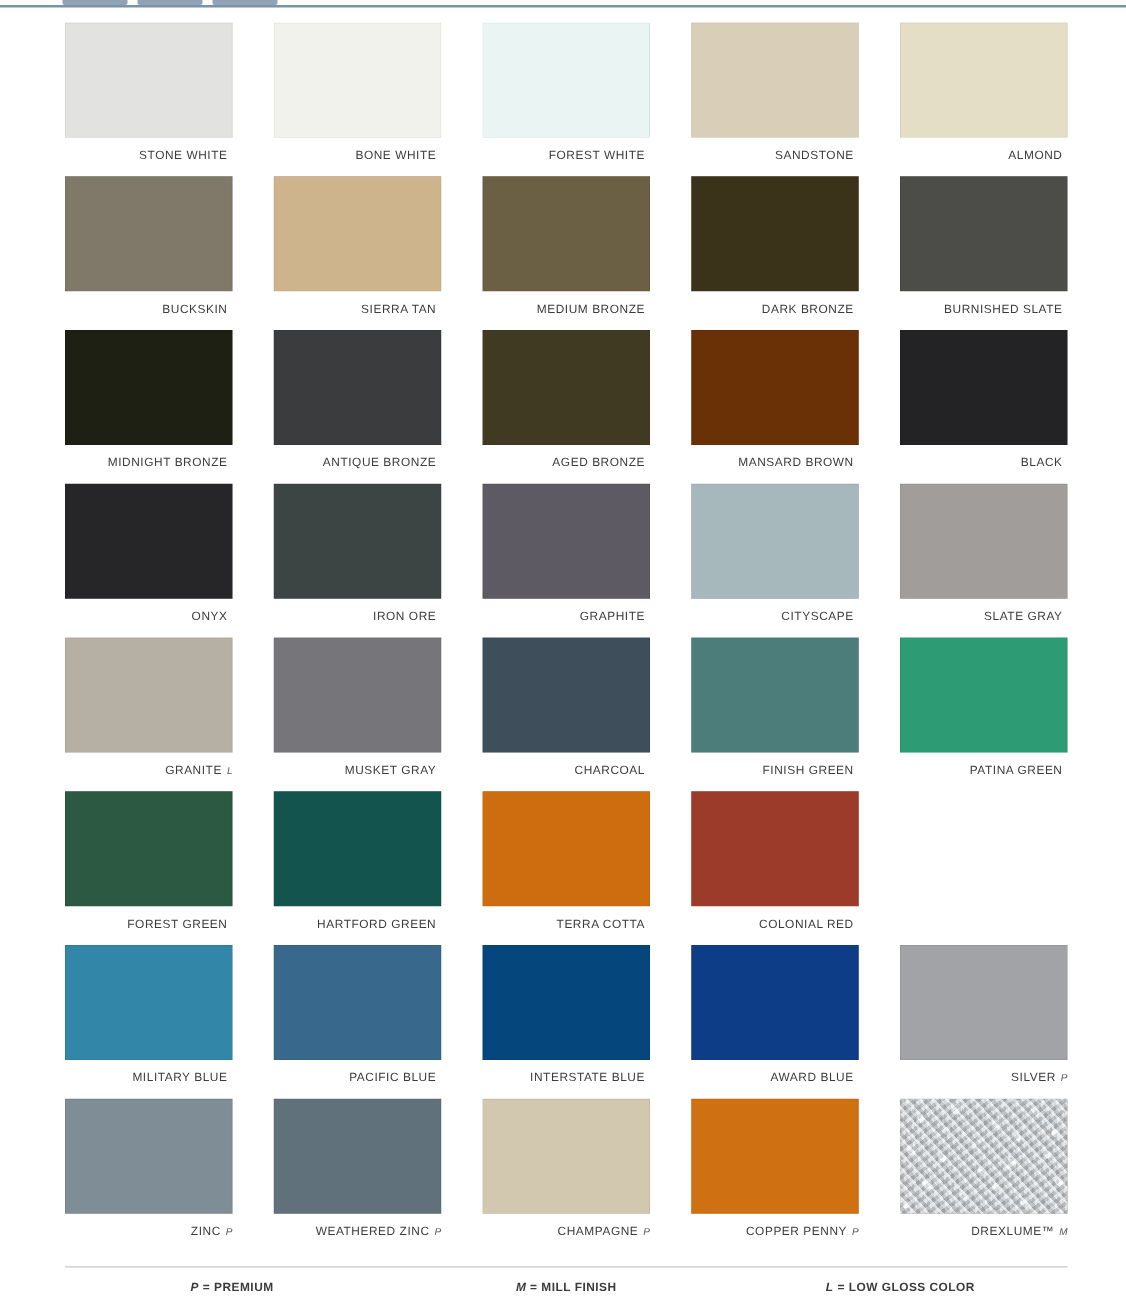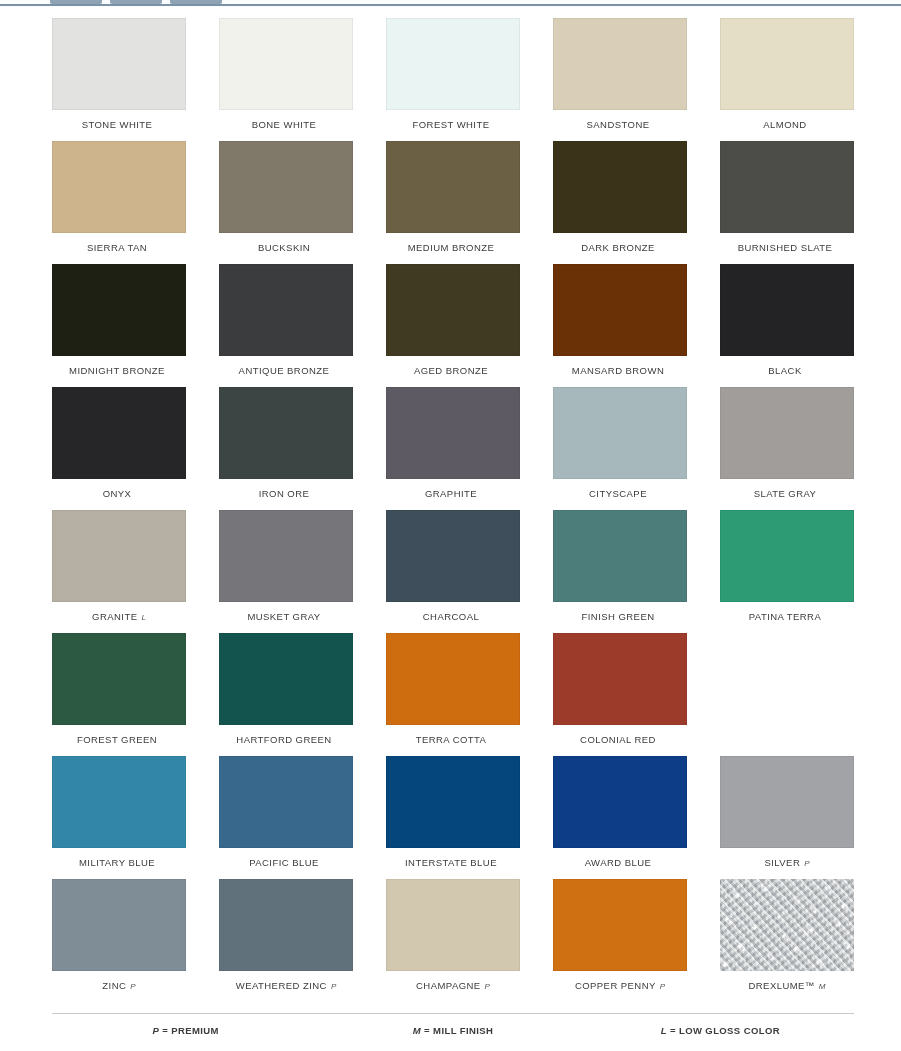--- a/index.html
+++ b/index.html
@@ -110,21 +110,21 @@
     background-image:
       repeating-linear-gradient(48deg,  rgba(255,255,255,0.55) 0 2px, rgba(150,155,160,0.32) 2px 5px, rgba(255,255,255,0.20) 5px 8px),
       repeating-linear-gradient(-37deg, rgba(120,126,132,0.30) 0 3px, rgba(255,255,255,0.35) 3px 6px),
       repeating-linear-gradient(88deg,  rgba(255,255,255,0.28) 0 2px, rgba(160,166,172,0.22) 2px 4px);
     mix-blend-mode: normal;
   }
 
   .swatch-label-row {
     display: flex;
     align-items: baseline;
-    justify-content: center;
+    justify-content: flex-end;
     margin-top: 9px;
     width: 134px;
   }
   .swatch-label {
     font-size: 9.5px;
     letter-spacing: 0.45px;
     color: #3b3b3b;
     white-space: nowrap;
     font-family: "Liberation Sans", sans-serif;
   }
@@ -209,30 +209,30 @@
         <div class="swatch-cell">
           <div class="swatch-chip" style="background-color: rgb(227, 222, 197);"></div>
           <div class="swatch-label-row">
             <span class="swatch-label">ALMOND</span>
             <span class="swatch-mark"></span>
           </div>
         </div>
       </div>
       <div class="swatch-row">
         <div class="swatch-cell">
+          <div class="swatch-chip" style="background-color: rgb(128, 121, 106);"></div>
+          <div class="swatch-label-row">
+            <span class="swatch-label">BUCKSKIN</span>
+            <span class="swatch-mark"></span>
+          </div>
+        </div>
+        <div class="swatch-cell">
           <div class="swatch-chip" style="background-color: rgb(205, 180, 141);"></div>
           <div class="swatch-label-row">
             <span class="swatch-label">SIERRA TAN</span>
-            <span class="swatch-mark"></span>
-          </div>
-        </div>
-        <div class="swatch-cell">
-          <div class="swatch-chip" style="background-color: rgb(128, 121, 106);"></div>
-          <div class="swatch-label-row">
-            <span class="swatch-label">BUCKSKIN</span>
             <span class="swatch-mark"></span>
           </div>
         </div>
         <div class="swatch-cell">
           <div class="swatch-chip" style="background-color: rgb(107, 95, 68);"></div>
           <div class="swatch-label-row">
             <span class="swatch-label">MEDIUM BRONZE</span>
             <span class="swatch-mark"></span>
           </div>
         </div>
@@ -350,21 +350,21 @@
         <div class="swatch-cell">
           <div class="swatch-chip" style="background-color: rgb(77, 125, 123);"></div>
           <div class="swatch-label-row">
             <span class="swatch-label">FINISH GREEN</span>
             <span class="swatch-mark"></span>
           </div>
         </div>
         <div class="swatch-cell">
           <div class="swatch-chip" style="background-color: rgb(45, 155, 116);"></div>
           <div class="swatch-label-row">
-            <span class="swatch-label">PATINA TERRA</span>
+            <span class="swatch-label">PATINA GREEN</span>
             <span class="swatch-mark"></span>
           </div>
         </div>
       </div>
       <div class="swatch-row">
         <div class="swatch-cell">
           <div class="swatch-chip" style="background-color: rgb(43, 89, 65);"></div>
           <div class="swatch-label-row">
             <span class="swatch-label">FOREST GREEN</span>
             <span class="swatch-mark"></span>

